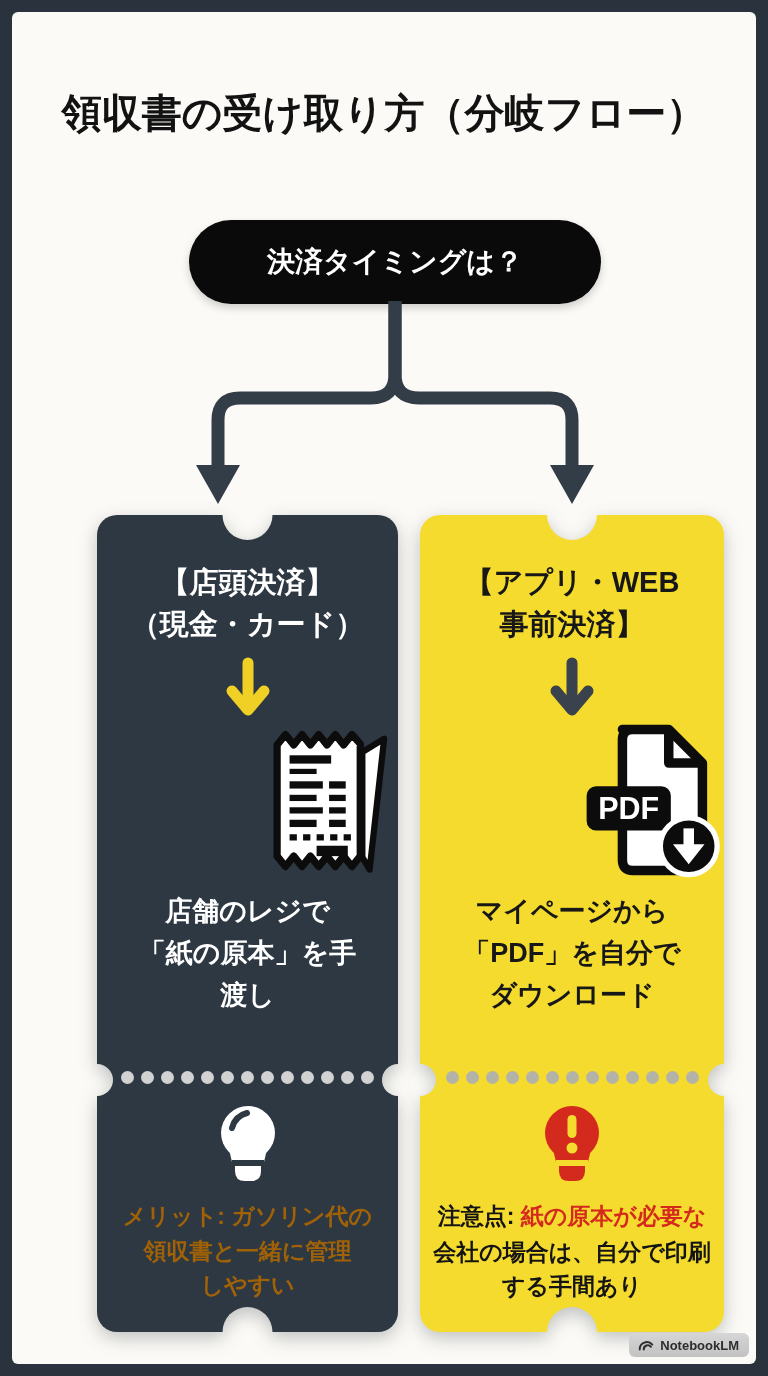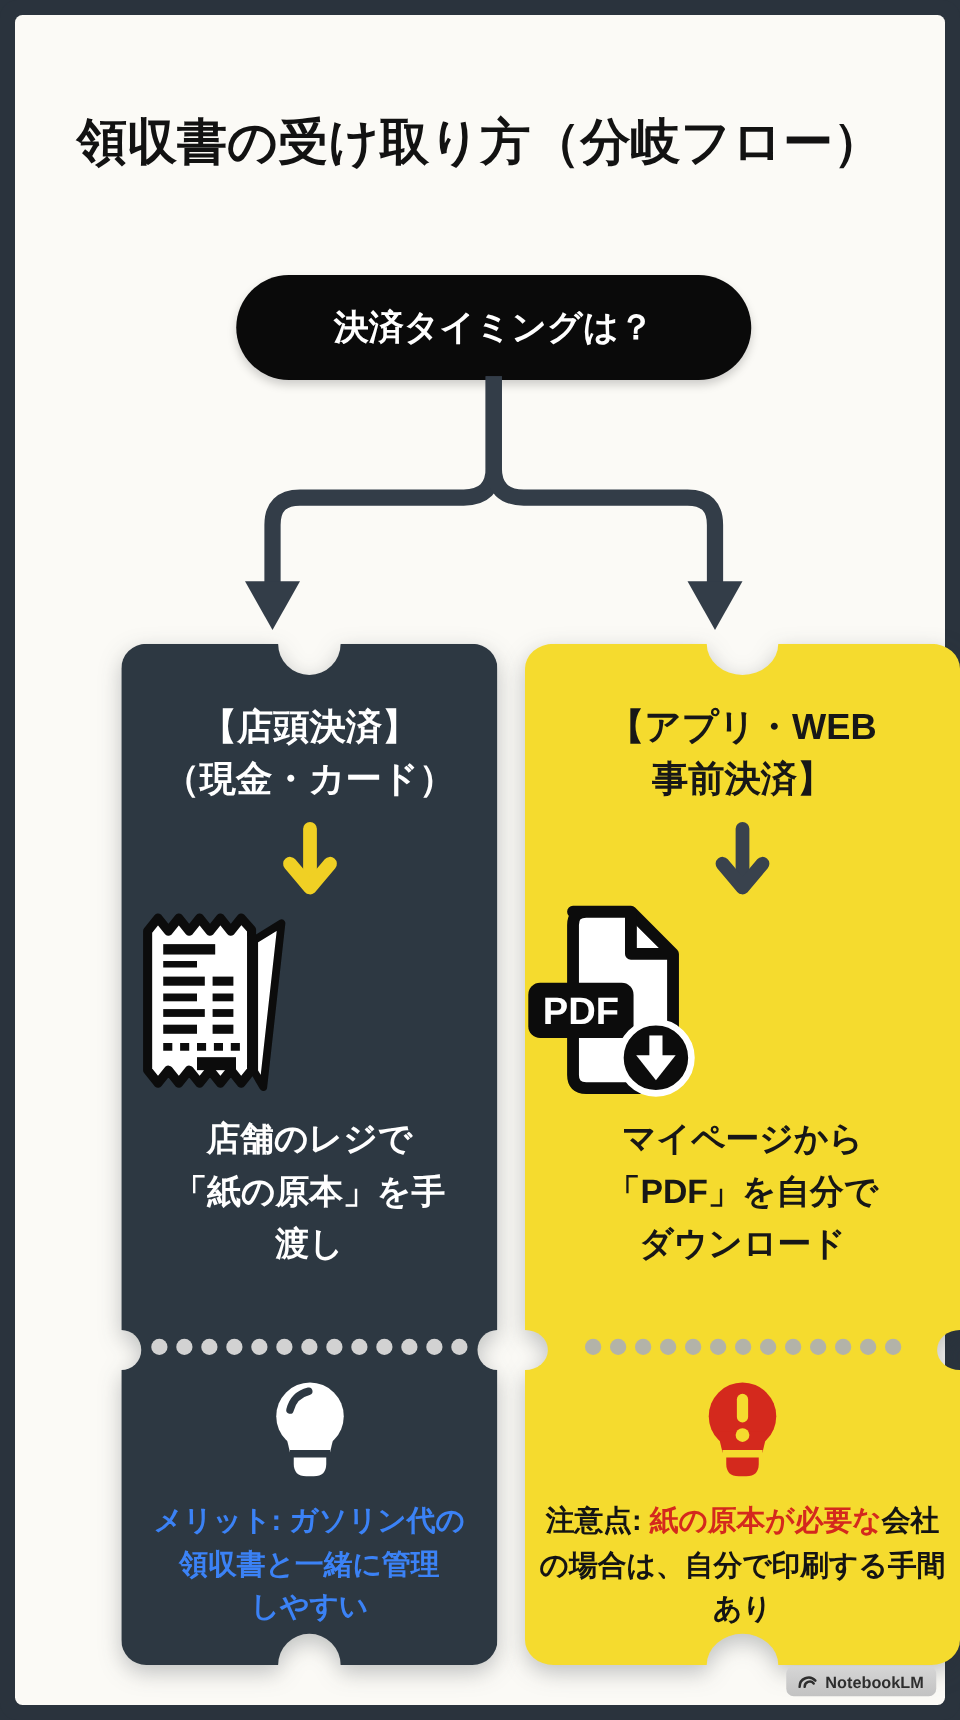--- a/index.html
+++ b/index.html
@@ -23,44 +23,44 @@
     color:#ffffff;font-size:28px;font-weight:900;
     box-shadow:0 4px 8px rgba(0,0,0,0.18);
   }
 
   .connector{position:absolute;left:150px;top:285px;width:470px;height:228px;}
   .connector path.line{fill:none;stroke:#333d48;stroke-width:13;stroke-linejoin:round;}
   .connector path.head{fill:#333d48;stroke:none;}
 
   .card{position:absolute;top:503px;height:817px;}
   .card-left{left:57px;width:301px;margin-left:28px;}
-  .card-right{left:408px;width:304px;padding-left:44px;}
+  .card-right{left:408px;width:304px;}
   .card-bg{position:absolute;inset:0;width:100%;height:100%;filter:drop-shadow(0 6px 9px rgba(40,45,55,0.28));}
   .card .content{position:absolute;inset:0;}
 
   .card-title{position:absolute;top:46px;left:0;right:0;text-align:center;font-size:29px;font-weight:900;line-height:1.45;}
   .card-left .card-title{color:#ffffff;}
   .card-right .card-title{color:#171717;}
 
   .arrow-wrap{position:absolute;top:142px;left:0;right:0;display:flex;justify-content:center;}
-  .main-icon{position:absolute;top:206px;left:0;right:0;display:flex;justify-content:flex-start;}
+  .main-icon{position:absolute;top:206px;left:0;right:0;display:flex;justify-content:flex-end;}
 
   .desc{position:absolute;top:376px;left:0;right:0;text-align:center;font-size:27px;font-weight:700;line-height:1.55;}
   .card-left .desc{color:#ffffff;}
   .card-right .desc{color:#171717;}
 
   .dots{position:absolute;top:556px;left:0;right:0;display:flex;justify-content:center;gap:7px;}
   .dot{width:13px;height:13px;border-radius:50%;display:inline-block;}
   .card-left .dot{background:#d2d2d2;}
   .card-right .dot{background:#b3b3a8;}
 
   .bulb-wrap{position:absolute;top:586px;left:0;right:0;display:flex;justify-content:center;}
 
   .note{position:absolute;top:684px;left:8px;right:8px;text-align:center;font-size:23px;font-weight:900;line-height:1.5;}
-  .card-left .note{color:#3b82f6;}
+  .card-left .note{color:#a16207;}
   .card-right .note{color:#141414;}
   .note .hl{color:#d4291d;font-family:Liberation Serif, serif;}
 
   .watermark{
     position:absolute;right:7px;bottom:7px;height:24px;padding:0 10px 0 8px;
     background:linear-gradient(#d6d6d6,#c2c2c2);border-radius:6px;
     display:flex;align-items:center;gap:5px;
     font-size:13px;font-weight:700;color:#2e2e2e;
   }
 </style>

